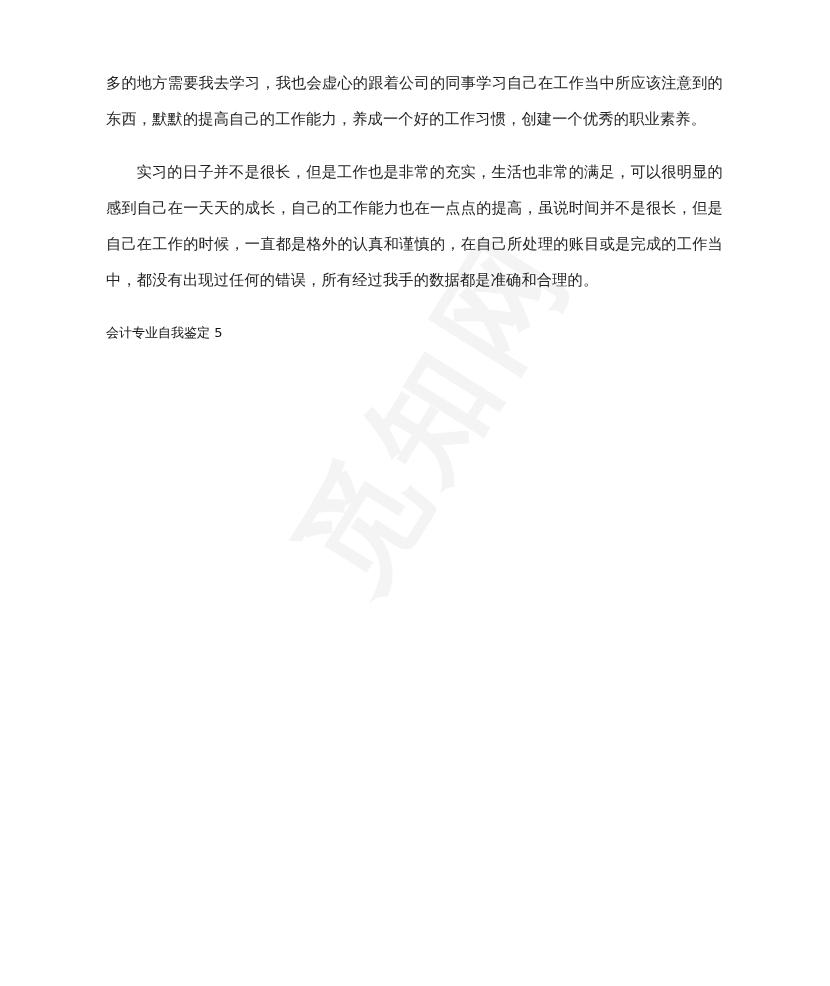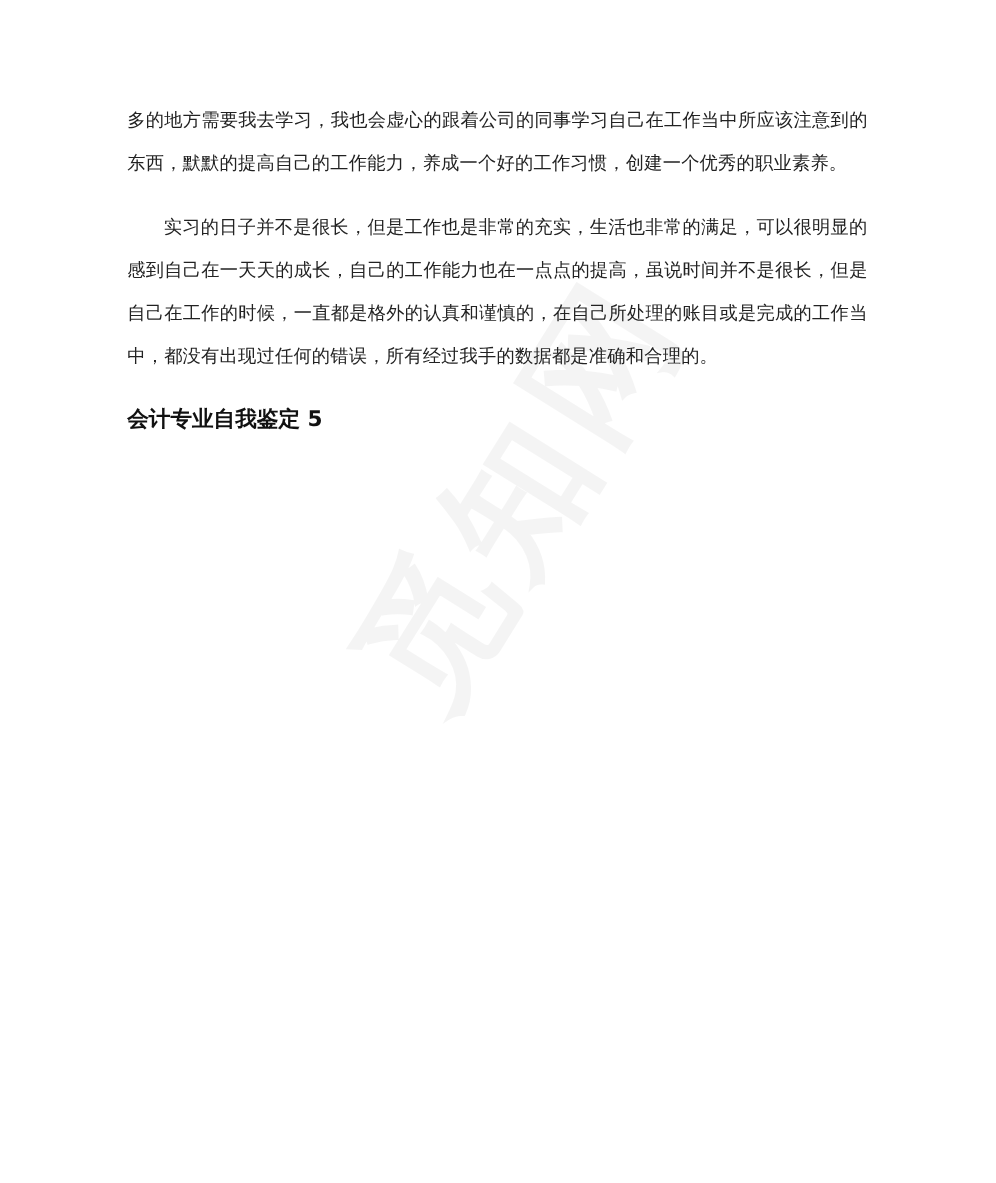--- a/index.html
+++ b/index.html
@@ -11,37 +11,37 @@
       width: 830px;
       height: 986px;
       position: relative;
       overflow: hidden;
       font-family: "DejaVu Sans", "Liberation Sans", sans-serif;
       color: #222222;
     }
     .page {
       position: absolute;
       left: 106px;
-      top: 82px;
+      top: 65px;
       width: 617px;
     }
     .para {
       font-size: 15.2px;
       line-height: 36px;
       text-align: justify;
       text-justify: inter-character;
       margin: 0 0 17px 0;
       letter-spacing: 0.2px;
     }
     .para.indent {
       text-indent: 2em;
     }
     .heading {
-      font-size: 18px;
-      font-weight: bold;
+      font-size: 13px;
+      font-weight: normal;
       line-height: 36px;
       margin: 0 0 22px 0;
       color: #111111;
     }
     .watermark {
       position: absolute;
       left: 240px;
       top: 330px;
       font-size: 120px;
       font-weight: bold;

